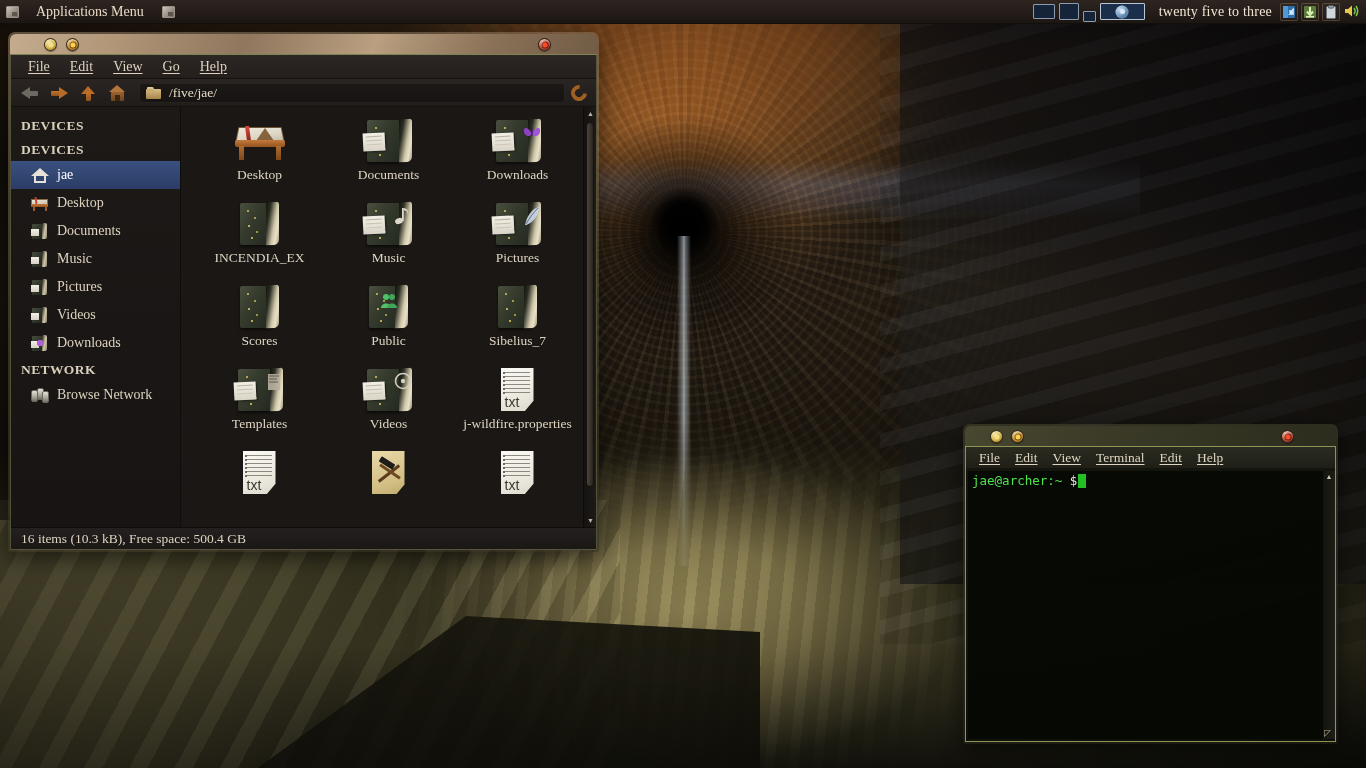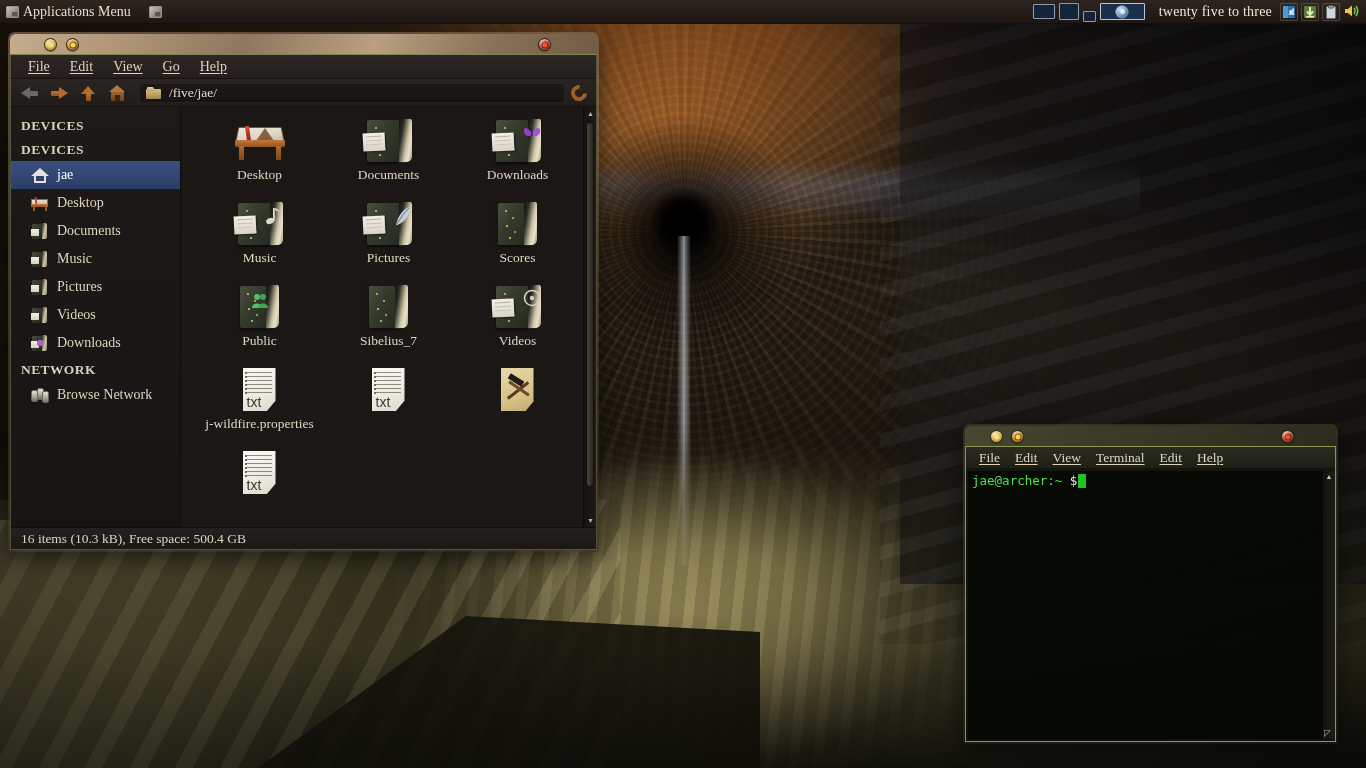--- a/index.html
+++ b/index.html
@@ -157,21 +157,21 @@
 
   
   #panel {
     position:absolute; left:0; top:0; width:1366px; height:24px;
     background: linear-gradient(180deg, #2e2520 0%, #261e1a 45%, #1c1613 100%);
     border-bottom: 1px solid #120e0b;
     display:flex; align-items:center;
     z-index: 50;
     color: #e8dcc8; font-size: 14px;
   }
-  .appmenu { display:flex; align-items:center; gap:4px; padding: 0 6px; height:22px; cursor:default; }
+  .appmenu { display:flex; align-items:center; gap:17px; padding: 0 6px; height:22px; cursor:default; }
   .win-icon {
     width:13px; height:12px; border:1px solid #9a9288;
     background: linear-gradient(135deg,#cfc7ba 0%, #9b9388 55%, #6e675e 100%);
     position:relative; border-radius:1px;
   }
   .win-icon::after{
     content:""; position:absolute; right:1px; bottom:1px; width:5px; height:4px;
     background:#5d564e;
   }
   #tasklist { flex:1; height:24px; display:flex; align-items:center; gap:3px; padding-left:4px;}
@@ -720,20 +720,28 @@
                 <svg width="22" height="22" viewBox="0 0 22 22">
                   <path d="M11 12 C7 4, 2 5, 3 10 C4 15, 9 15, 11 12 Z" fill="#8e3fc4"></path>
                   <path d="M11 12 C15 4, 20 5, 19 10 C18 15, 13 15, 11 12 Z" fill="#a054d8"></path>
                   <rect x="10.3" y="5" width="1.4" height="9" rx="0.7" fill="#4a1a66"></rect>
                 </svg>
               </span>
             </span>
             <span class="lbl">Downloads</span>
           </div>
 
+          <div class="cell">
+            <span class="folder">
+              <span class="fd-back" style="left:6px;width:32px;"></span>
+              <span class="fd-vine" style="left:10px;"></span>
+              <span class="fd-spine" style="left:32px;"></span>
+            </span>
+            <span class="lbl">INCENDIA_EX</span>
+          </div>
 
           <div class="cell">
             <span class="folder">
               <span class="fd-back"></span>
                 <span class="fd-vine"></span>
                 <span class="fd-spine"></span>
                 <span class="fd-paper"></span>
               <span class="fd-badge">
                 <svg width="22" height="22" viewBox="0 0 22 22">
                   <ellipse cx="7" cy="16" rx="4" ry="3" fill="#dcd7c8" transform="rotate(-18 7 16)"></ellipse>
@@ -789,20 +797,35 @@
 
           <div class="cell">
             <span class="folder">
               <span class="fd-back" style="left:6px;width:32px;"></span>
               <span class="fd-vine" style="left:10px;"></span>
               <span class="fd-spine" style="left:32px;"></span>
             </span>
             <span class="lbl">Sibelius_7</span>
           </div>
 
+          <div class="cell">
+            <span class="folder">
+              <span class="fd-back"></span>
+                <span class="fd-vine"></span>
+                <span class="fd-spine"></span>
+                <span class="fd-paper"></span>
+              <span class="fd-badge">
+                <svg width="22" height="22" viewBox="0 0 22 22">
+                  <rect x="5" y="3" width="12" height="16" fill="#b9b0a0" opacity="0.9"></rect>
+                  <path d="M6 5 L16 5 M6 8 L14 8 M6 11 L15 11" stroke="#55504a" stroke-width="0.9"></path>
+                </svg>
+              </span>
+            </span>
+            <span class="lbl">Templates</span>
+          </div>
 
           <div class="cell">
             <span class="folder">
               <span class="fd-back"></span>
                 <span class="fd-vine"></span>
                 <span class="fd-spine"></span>
                 <span class="fd-paper"></span>
               <span class="fd-badge">
                 <svg width="22" height="22" viewBox="0 0 22 22">
                   <circle cx="11" cy="10" r="7.5" fill="none" stroke="#d5cfc0" stroke-width="1.6"></circle>

